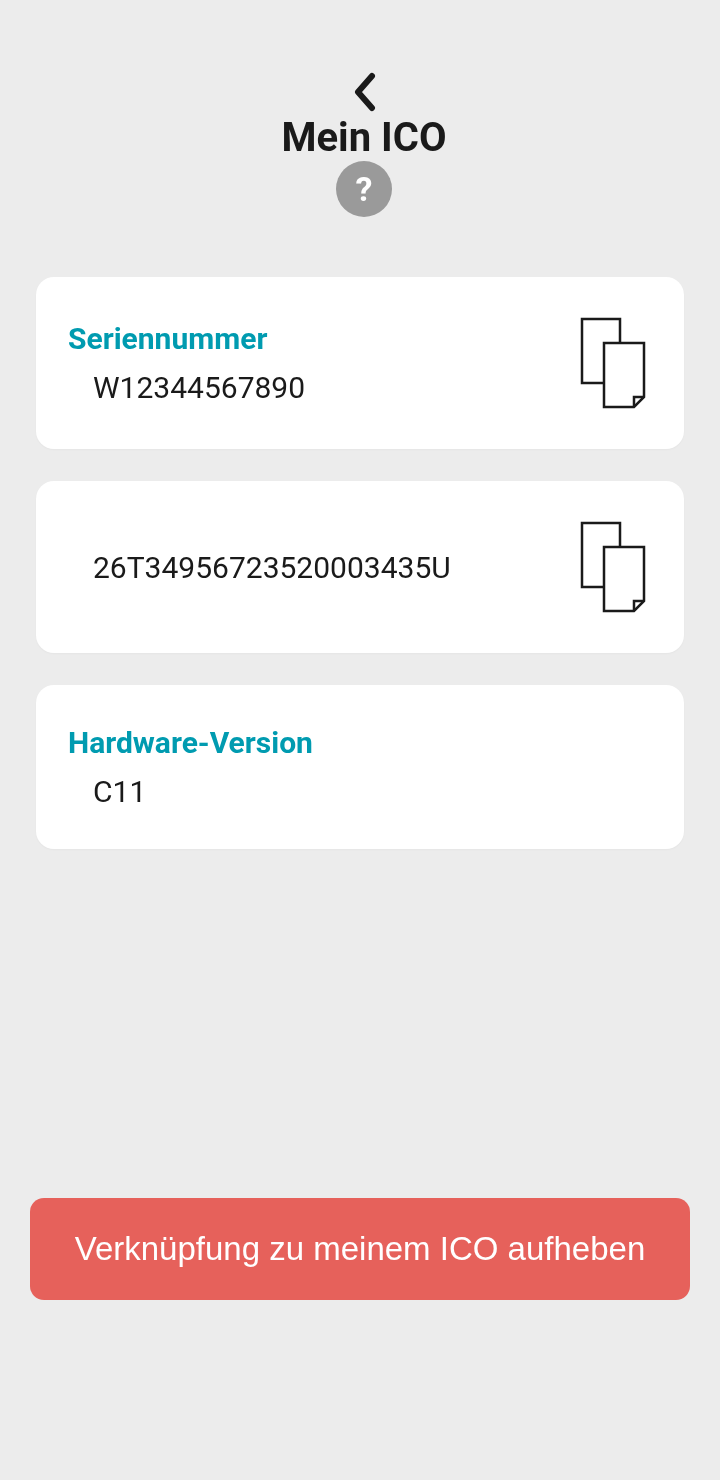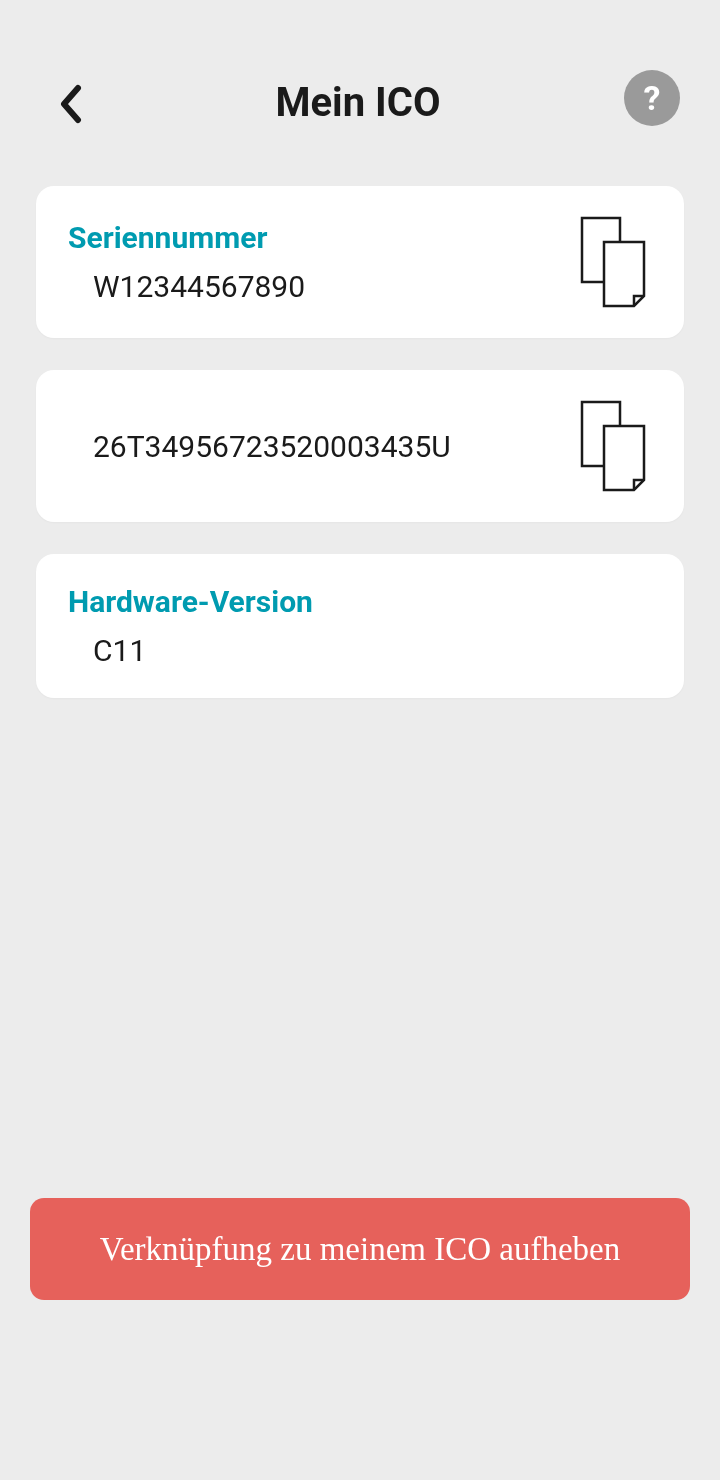--- a/index.html
+++ b/index.html
@@ -6,23 +6,24 @@
     body {
       width: 720px;
       height: 1480px;
       background: #ececec;
       font-family: -apple-system, BlinkMacSystemFont, 'Segoe UI', Roboto, sans-serif;
       overflow: hidden;
       position: relative;
     }
     .header {
       display: flex;
-      align-items: flex-end;
+      align-items: center;
       justify-content: space-between;
       padding: 70px 40px 40px 48px;
+      flex-direction: column;
     }
     .back-btn {
       width: 44px;
       height: 44px;
       display: flex;
       align-items: center;
       justify-content: center;
       cursor: pointer;
     }
     .back-btn svg { width: 24px; height: 40px; }
@@ -48,21 +49,21 @@
     }
     .cards {
       padding: 20px 36px 0 36px;
       display: flex;
       flex-direction: column;
       gap: 32px;
     }
     .card {
       background: #fff;
       border-radius: 18px;
-      padding: 30px 32px;
+      padding: 40px 32px;
       display: flex;
       align-items: center;
       justify-content: space-between;
       box-shadow: 0 1px 2px rgba(0,0,0,0.03);
     }
     .card-text {
       display: flex;
       flex-direction: column;
       gap: 14px;
     }
@@ -92,21 +93,20 @@
       color: #fff;
       border: none;
       border-radius: 14px;
       height: 102px;
       font-size: 33px;
       font-weight: 500;
       cursor: pointer;
       display: flex;
       align-items: center;
       justify-content: center;
-      font-family: Liberation Serif, serif;
     }
   </style>
 </head>
 <body>
 
 <div class="header">
   <div class="back-btn">
     <svg viewBox="0 0 24 40">
       <path d="M20 4 L6 20 L20 36" stroke="#1a1a1a" stroke-width="6" fill="none" stroke-linecap="round" stroke-linejoin="round"></path>
     </svg>

